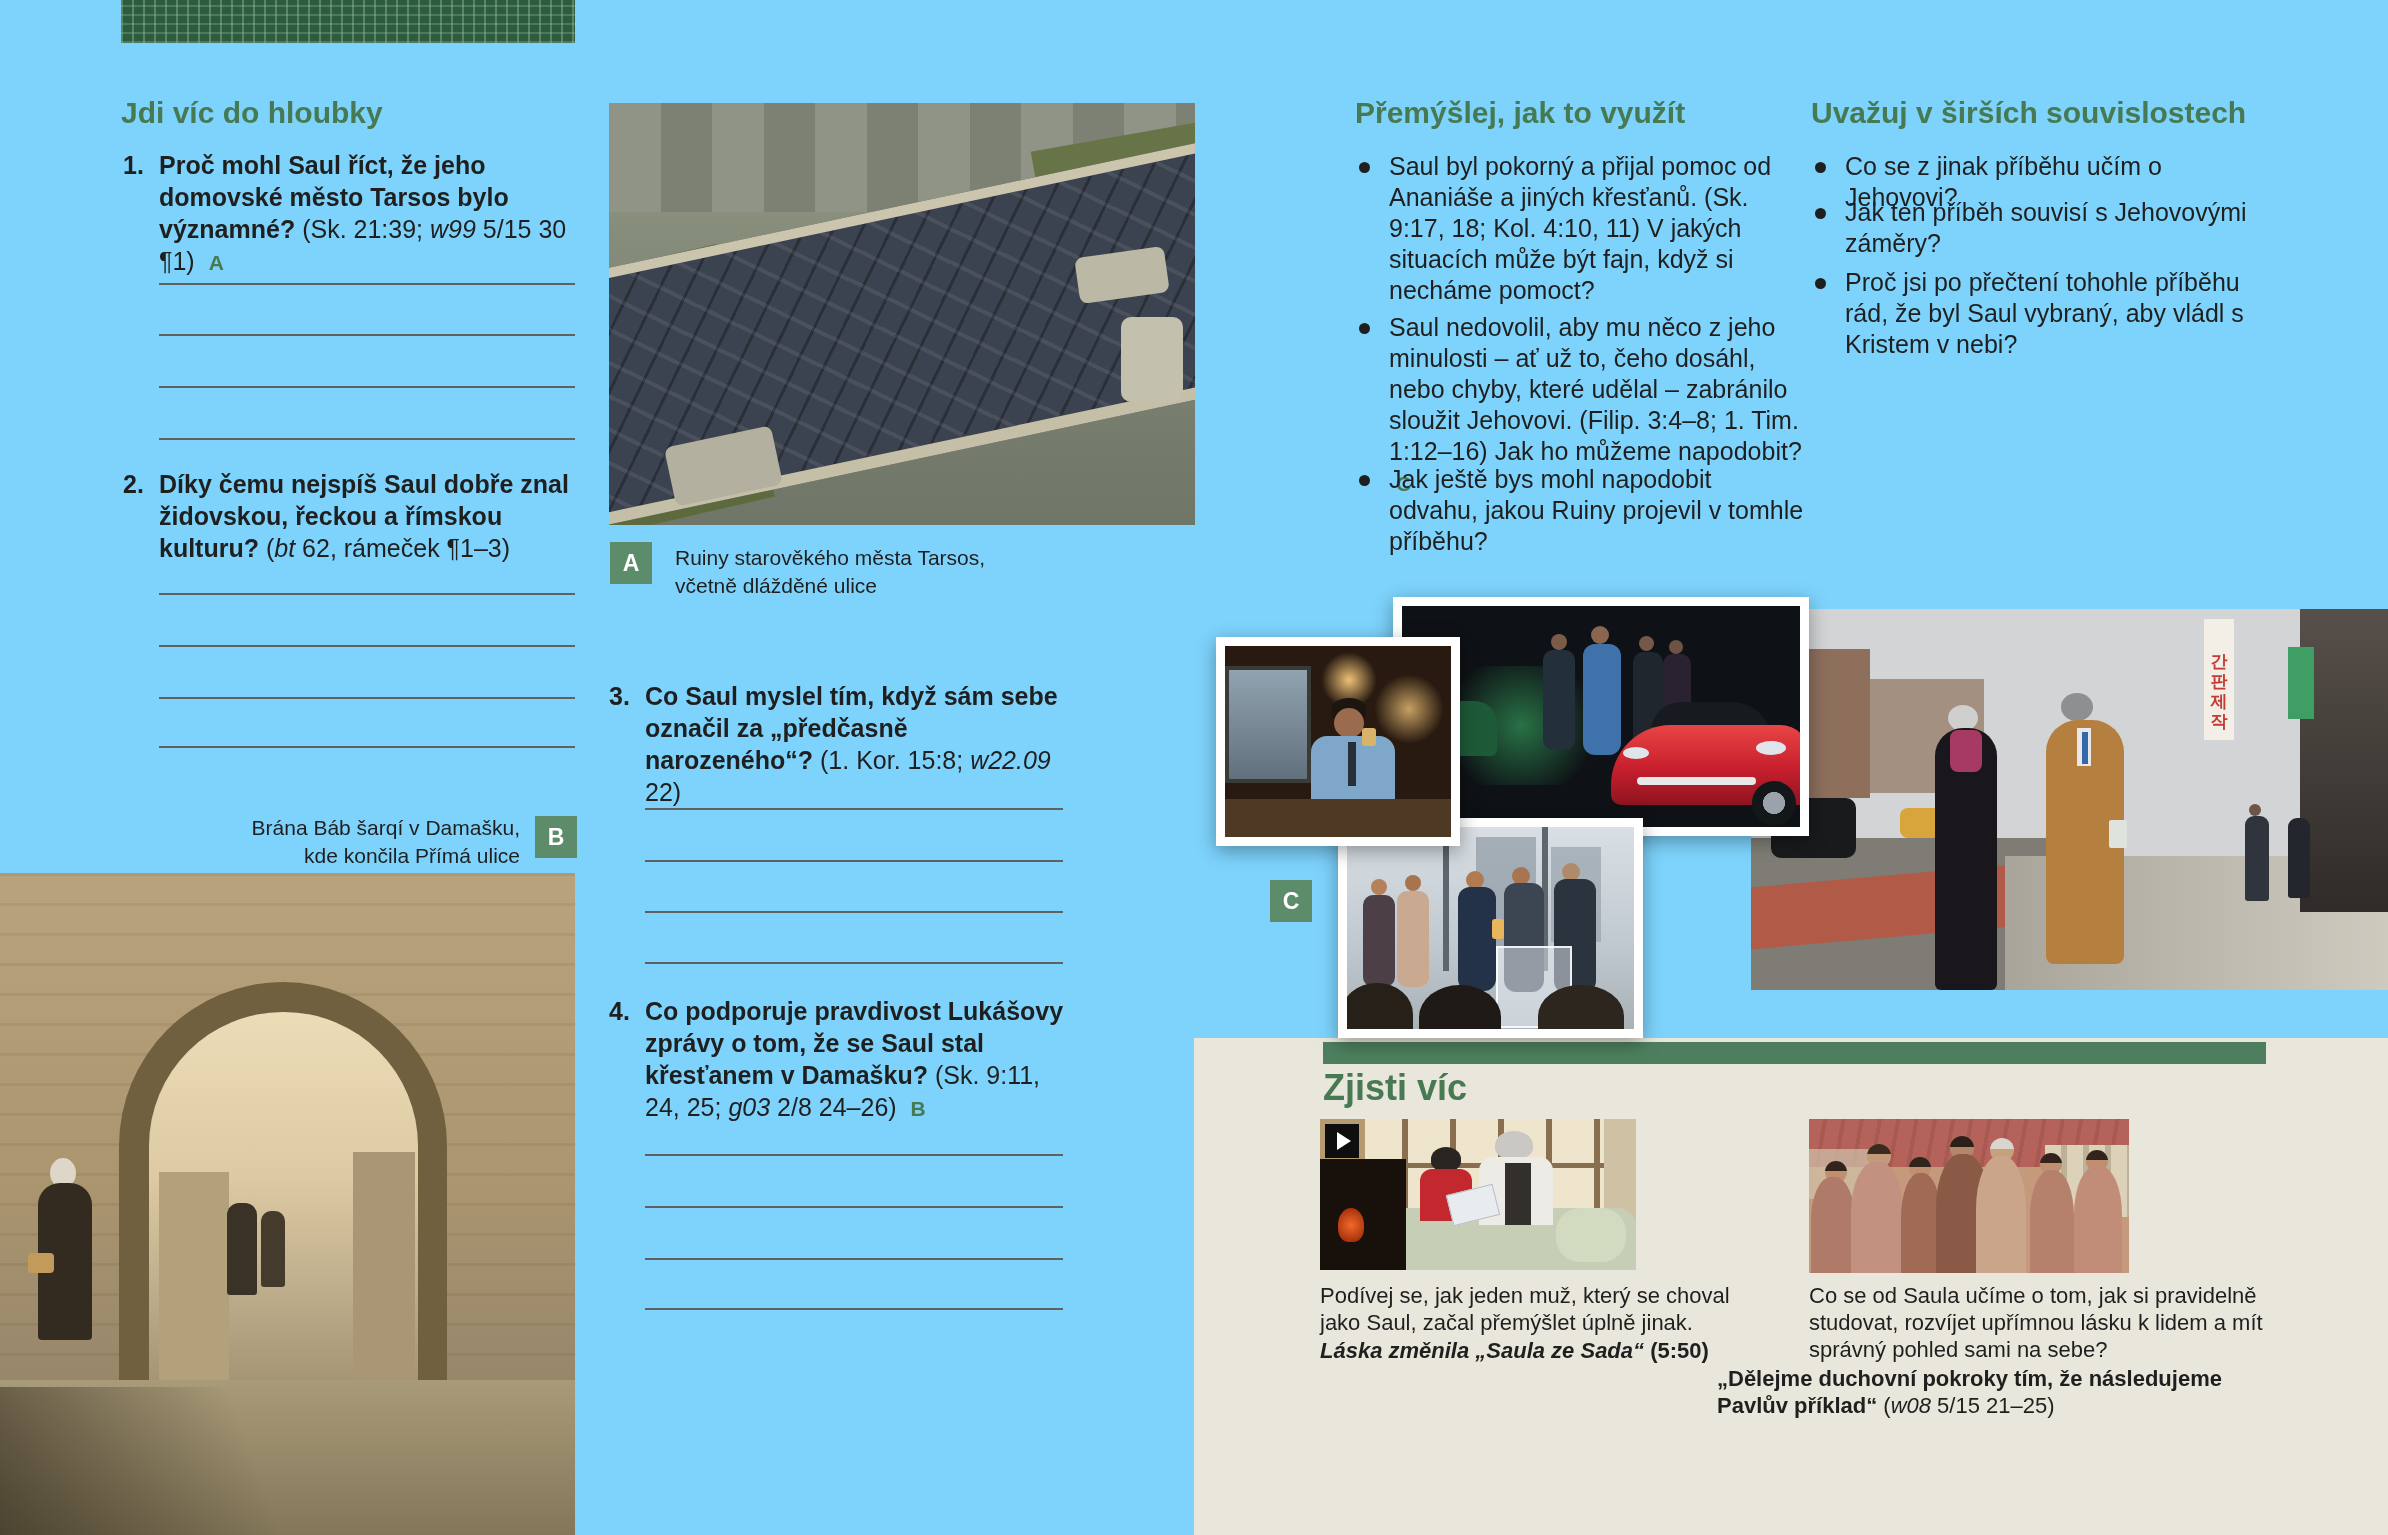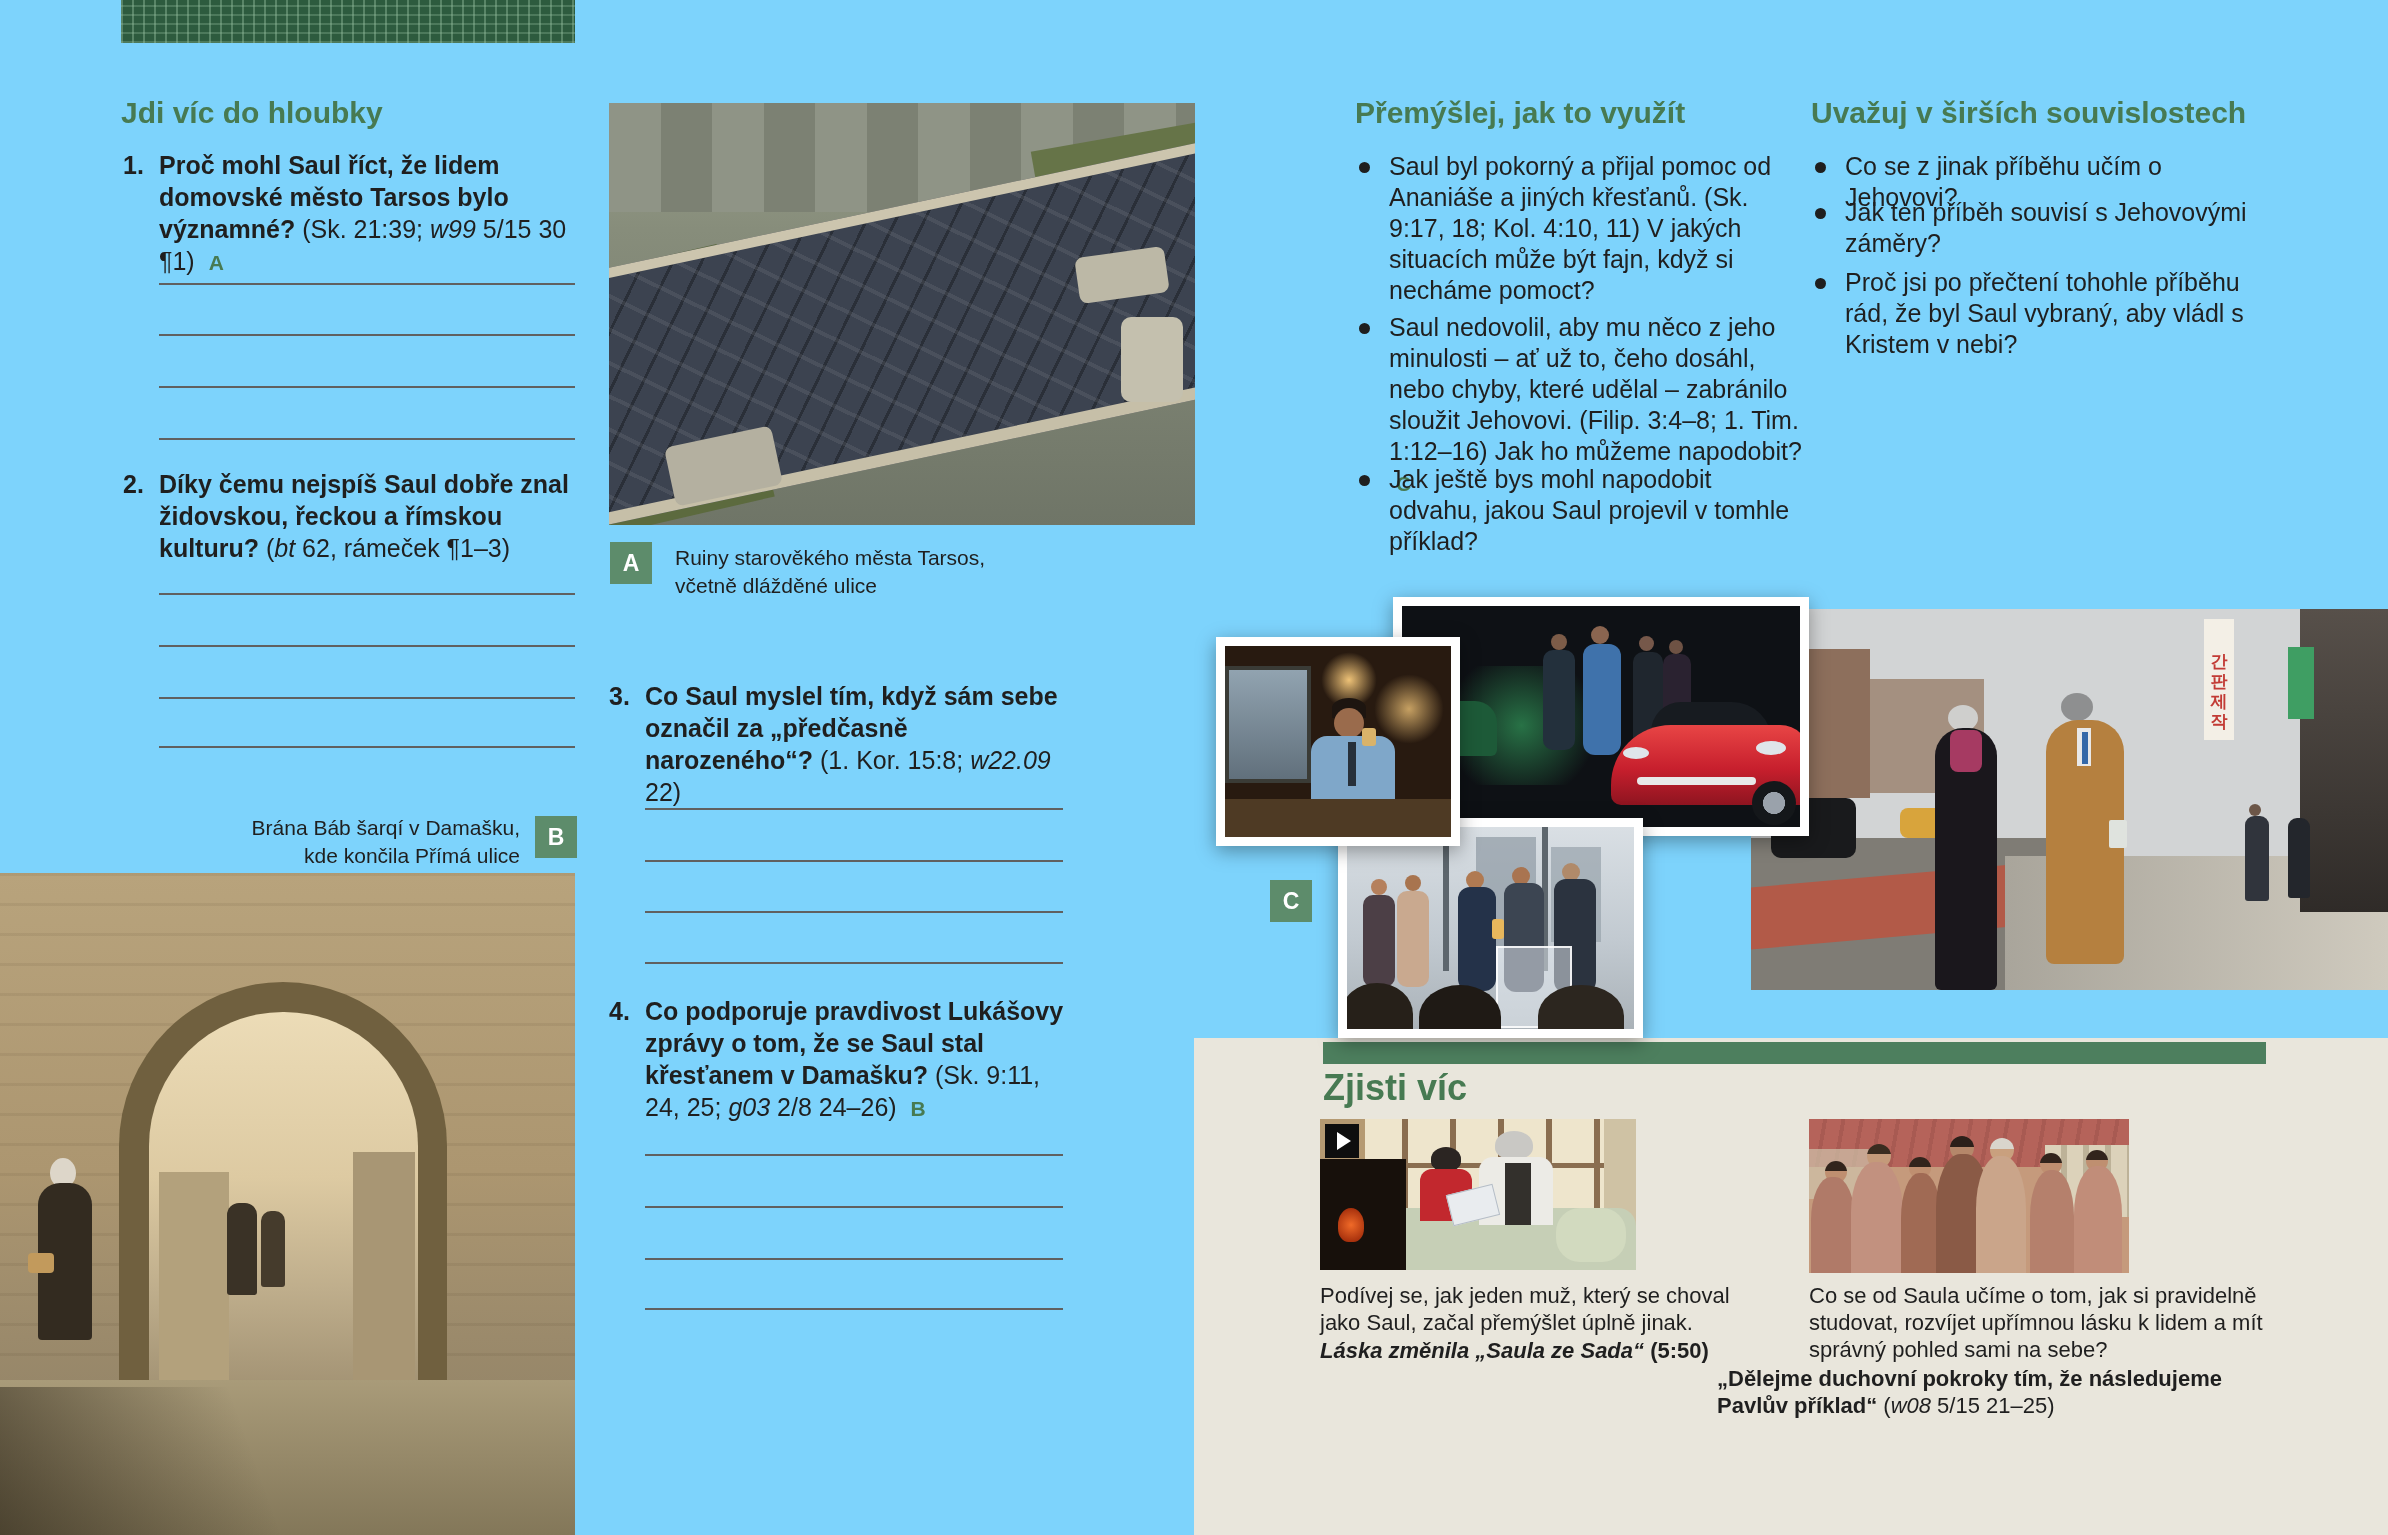--- a/index.html
+++ b/index.html
@@ -38,21 +38,21 @@
 <body>
 
 <div class="stage">
 
   <div class="banner"></div>
 
   <div class="h-green" style="left:121px;top:96px">Jdi víc do hloubky</div>
 
   <div class="q-num" style="left:123px;top:149px">1.</div>
   <div class="q-text" style="left:159px;top:149px;width:423px">
-    <b>Proč mohl Saul říct, že lidem domovské město Tarsos bylo významné?</b>
+    <b>Proč mohl Saul říct, že jeho domovské město Tarsos bylo významné?</b>
     <span class="ref"><span>(Sk. 21:39; </span><i>w99</i><span> 5/15 30 ¶1)</span></span>
     <span class="reflabel">A</span>
   </div>
   <div class="ansline" style="left:159px;top:283px;width:416px"></div>
   <div class="ansline" style="left:159px;top:334px;width:416px"></div>
   <div class="ansline" style="left:159px;top:386px;width:416px"></div>
   <div class="ansline" style="left:159px;top:438px;width:416px"></div>
 
   <div class="q-num" style="left:123px;top:468px">2.</div>
   <div class="q-text" style="left:159px;top:468px;width:423px">
@@ -111,21 +111,21 @@
     <span class="reflabel">B</span>
   </div>
   <div class="ansline" style="left:645px;top:1154px;width:418px"></div>
   <div class="ansline" style="left:645px;top:1206px;width:418px"></div>
   <div class="ansline" style="left:645px;top:1258px;width:418px"></div>
   <div class="ansline" style="left:645px;top:1308px;width:418px"></div>
 
   <div class="h-green" style="left:1355px;top:96px">Přemýšlej, jak to využít</div>
   <div class="bullet" style="left:1355px;top:151px;width:450px"><span>Saul byl pokorný a přijal pomoc od Ananiáše a jiných křesťanů. (Sk. 9:17, 18; Kol. 4:10, 11) V jakých situacích může být fajn, když si necháme pomoct?</span></div>
   <div class="bullet" style="left:1355px;top:312px;width:450px"><span>Saul nedovolil, aby mu něco z jeho minulosti – ať už to, čeho dosáhl, nebo chyby, které udělal – zabránilo sloužit Jehovovi. (Filip. 3:4–8; 1. Tim. 1:12–16) Jak ho můžeme napodobit?</span><span class="reflabel">C</span></div>
-  <div class="bullet" style="left:1355px;top:464px;width:450px"><span>Jak ještě bys mohl napodobit odvahu, jakou Saul projevil v tomhle příklad?</span></div>
+  <div class="bullet" style="left:1355px;top:464px;width:450px"><span>Jak ještě bys mohl napodobit odvahu, jakou Ruiny projevil v tomhle příběhu?</span></div>
 
   <div class="h-green" style="left:1811px;top:96px">Uvažuj v širších souvislostech</div>
   <div class="bullet" style="left:1811px;top:151px;width:468px"><span>Co se z jinak příběhu učím o Jehovovi?</span></div>
   <div class="bullet" style="left:1811px;top:267px;width:458px"><span>Proč jsi po přečtení tohohle příběhu rád, že byl Saul vybraný, aby vládl s Kristem v nebi?</span></div>
   <div class="bullet" style="left:1811px;top:197px;width:458px"><span>Jak ten příběh souvisí s Jehovovými záměry?</span></div>
 
   <div class="photo" style="left:1751px;top:609px;width:637px;height:381px;background:#d2d4d5;z-index:1">
     <div class="layer" style="left:0;top:40px;width:119px;height:149px;background:#8d6f5c"></div>
     <div class="layer" style="left:119px;top:70px;width:114px;height:114px;background:#9c8471;opacity:.85"></div>
     <div class="layer" style="left:0;top:229px;width:299px;height:152px;background:#7f7c75"></div>

